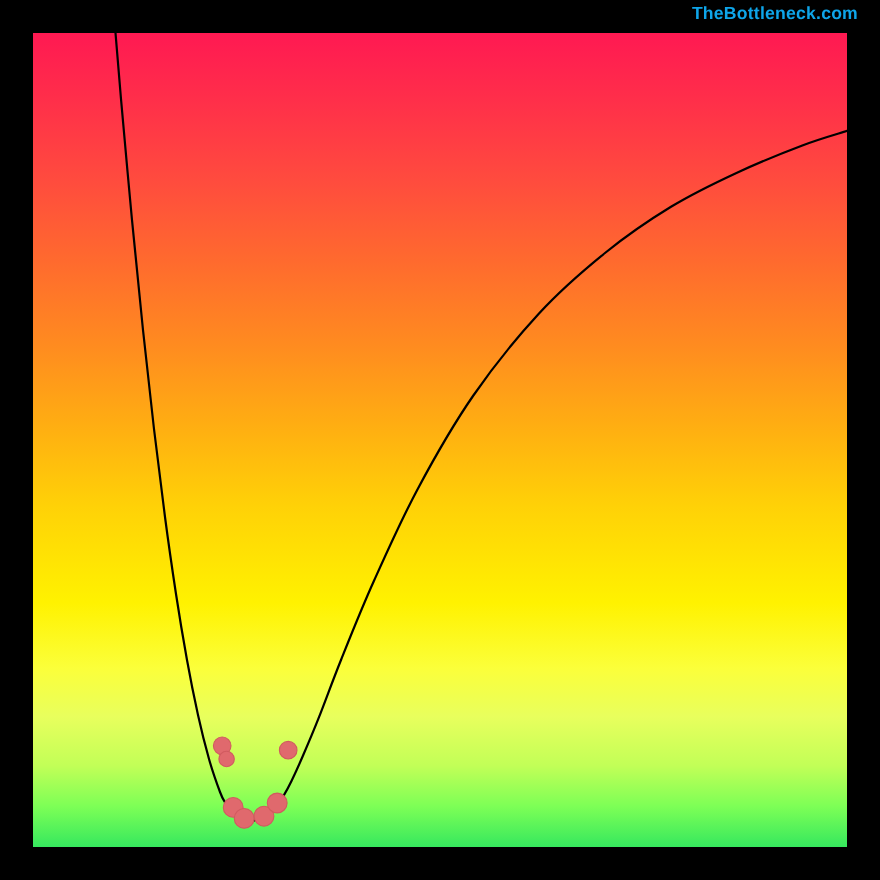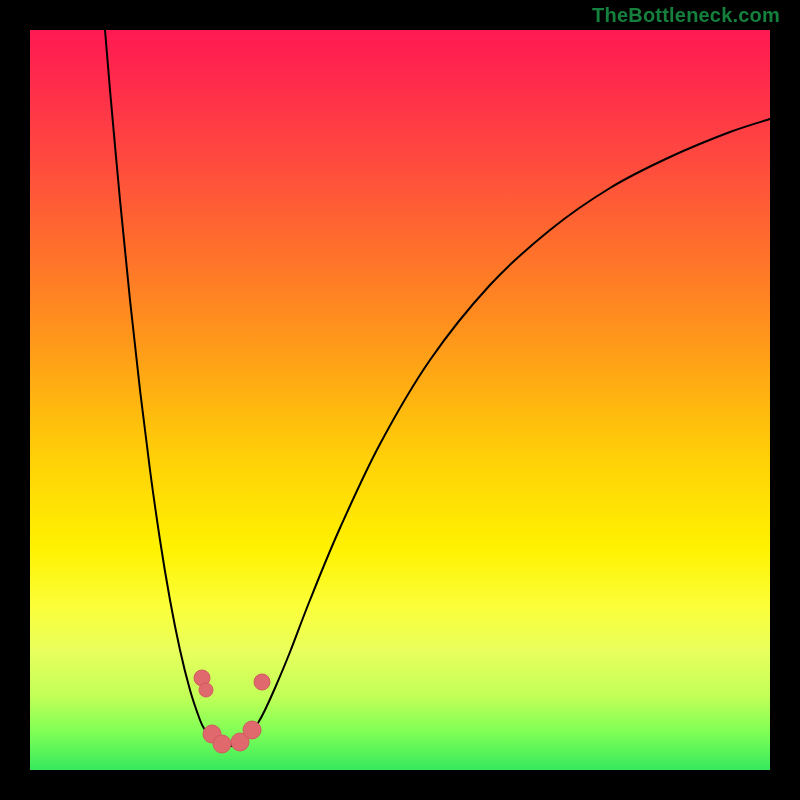--- a/index.html
+++ b/index.html
@@ -37,22 +37,22 @@
       #e8ff5d 84%,
       #c2ff57 90%,
       #7dff56 95%,
       #36e85e 100%
     );
   }
   .watermark {
     position: absolute;
     top: 4px;
     right: 20px;
-    color: #15803d;
-    font-size: 20px;
+    color: #0ea5e9;
+    font-size: 16px;
     font-weight: 600;
     letter-spacing: 0.2px;
   }
   svg.curve {
     position: absolute;
     left: 0;
     top: 0;
     width: 740px;
     height: 740px;
     pointer-events: none;

